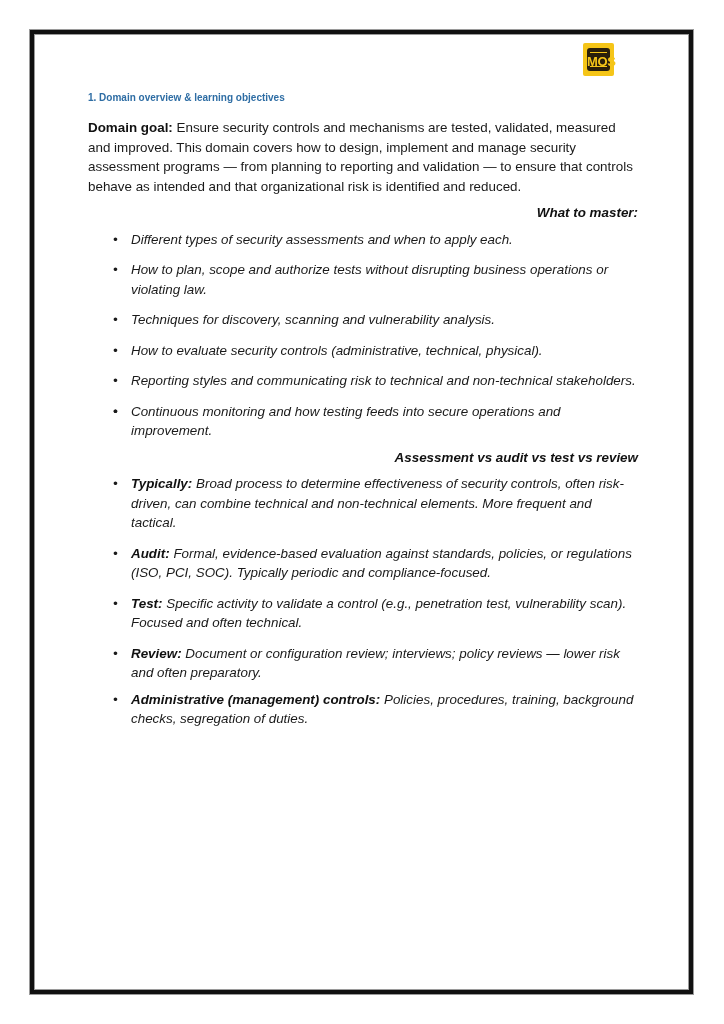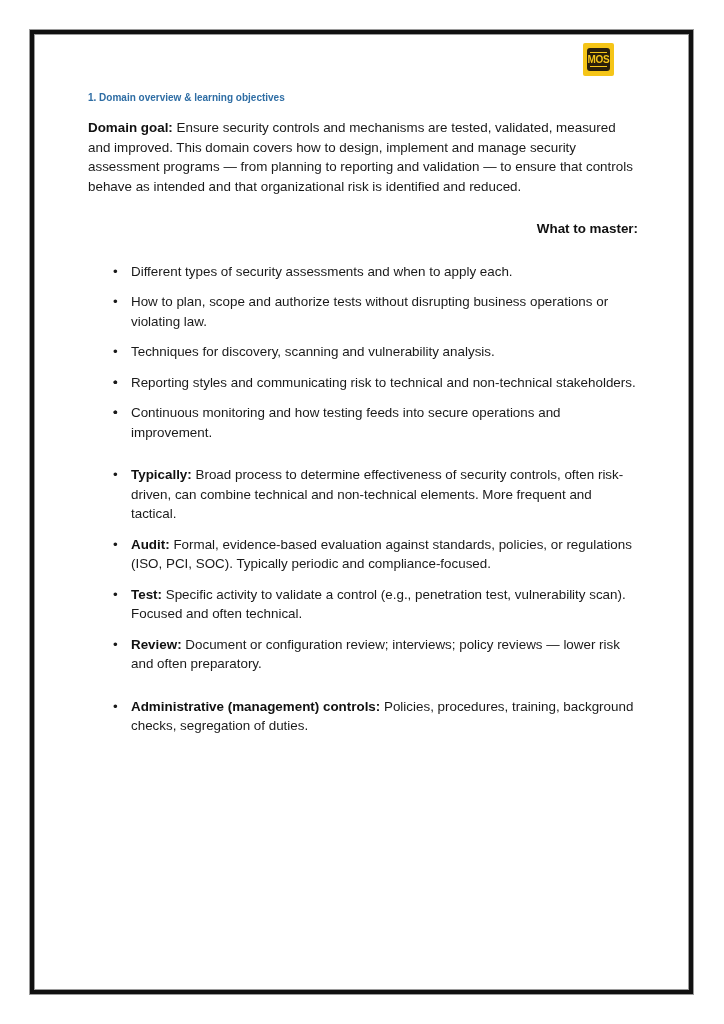--- a/index.html
+++ b/index.html
@@ -9,32 +9,32 @@
                  border:1px solid #9a9a9a; box-sizing:border-box; }
   .frame-black { position:absolute; left:30px; top:30px; width:663px; height:964px;
                  border:4px solid #111; box-sizing:border-box; }
   .frame-inner { position:absolute; left:34px; top:34px; width:655px; height:956px;
                  border:1px solid #9a9a9a; box-sizing:border-box; }
   .logo { position:absolute; left:583px; top:43px; width:31px; height:33px; background:#f5c518;
           border-radius:2px; }
   .logo .badge { position:absolute; left:4px; top:5px; width:23px; height:23px; background:#2a1f0a;
           border-radius:3px; }
   .logo .badge .txt { position:absolute; left:0; right:0; top:6px; text-align:center;
-          color:#f5c518; font-weight:bold; font-size:10px; letter-spacing:-0.3px;
+          color:#f5c518; font-weight:bold; font-size:13px; letter-spacing:-0.3px;
           font-family:"Liberation Sans", sans-serif; }
   .logo .badge .bar1, .logo .badge .bar2 { position:absolute; left:3px; right:3px; height:1px; background:#f5c518; }
   .logo .badge .bar1 { top:4px; } .logo .badge .bar2 { bottom:4px; }
 
   .content { position:absolute; left:88px; top:88px; width:550px; font-size:13.4px; line-height:19.5px; }
   h2 { color:#2e6da4; font-size:10px; font-weight:bold; margin:0; line-height:20px; }
   p { margin:0; }
   .b { font-weight:bold; color:#111;text-align:right; }
   ul { list-style:none; margin:0; padding:0; }
   li { position:relative; padding-left:43px; }
-  li .dot { position:absolute; left:25px; top:0; } .mt9 { margin-top:23px; } .mt10 { margin-top:10px; } .mt11{ margin-top:11px; }
+  li .dot { position:absolute; left:25px; top:0; } .mt9 { margin-top:7px;font-style:italic; } .mt10 { margin-top:10px; } .mt11{ margin-top:11px; }
 </style>
 </head>
 <body>
 
 <div class="frame-outer"></div>
 <div class="frame-black"></div>
 <div class="frame-inner"></div>
 
 <div class="logo">
   <div class="badge">
@@ -48,27 +48,28 @@
   <h2>1. Domain overview &amp; learning objectives</h2>
 
   <p class="mt10"><span class="b">Domain goal:</span><span> Ensure security controls and mechanisms are tested, validated, measured and improved. This domain covers how to design, implement and manage security assessment programs — from planning to reporting and validation — to ensure that controls behave as intended and that organizational risk is identified and reduced.</span></p>
 
   <p class="mt9 b">What to master:</p>
 
   <ul class="mt9">
     <li><span class="dot">•</span><span>Different types of security assessments and when to apply each.</span></li>
     <li class="mt11"><span class="dot">•</span><span>How to plan, scope and authorize tests without disrupting business operations or violating law.</span></li>
     <li class="mt11"><span class="dot">•</span><span>Techniques for discovery, scanning and vulnerability analysis.</span></li>
-    <li class="mt11"><span class="dot">•</span></li>
+    <li class="mt11"><span class="dot">•</span><span>How to evaluate security controls (administrative, technical, physical).</span></li>
     <li class="mt11"><span class="dot">•</span><span>Reporting styles and communicating risk to technical and non-technical stakeholders.</span></li>
     <li class="mt11"><span class="dot">•</span></li>
     <li class="mt11"><span class="dot">•</span><span>Continuous monitoring and how testing feeds into secure operations and improvement.</span></li>
   </ul>
 
 
+  <p class="mt9 b">Assessment vs audit vs test vs review</p>
 
   <ul class="mt9">
     <li><span class="dot">•</span><span class="b">Typically:</span><span> Broad process to determine effectiveness of security controls, often risk-driven, can combine technical and non-technical elements. More frequent and tactical.</span></li>
     <li class="mt11"><span class="dot">•</span><span class="b">Audit:</span><span> Formal, evidence-based evaluation against standards, policies, or regulations (ISO, PCI, SOC). Typically periodic and compliance-focused.</span></li>
     <li class="mt11"><span class="dot">•</span><span class="b">Test:</span><span> Specific activity to validate a control (e.g., penetration test, vulnerability scan). Focused and often technical.</span></li>
     <li class="mt11"><span class="dot">•</span><span class="b">Review:</span><span> Document or configuration review; interviews; policy reviews — lower risk and often preparatory.</span></li>
   </ul>
 
 
   <ul class="mt9">

